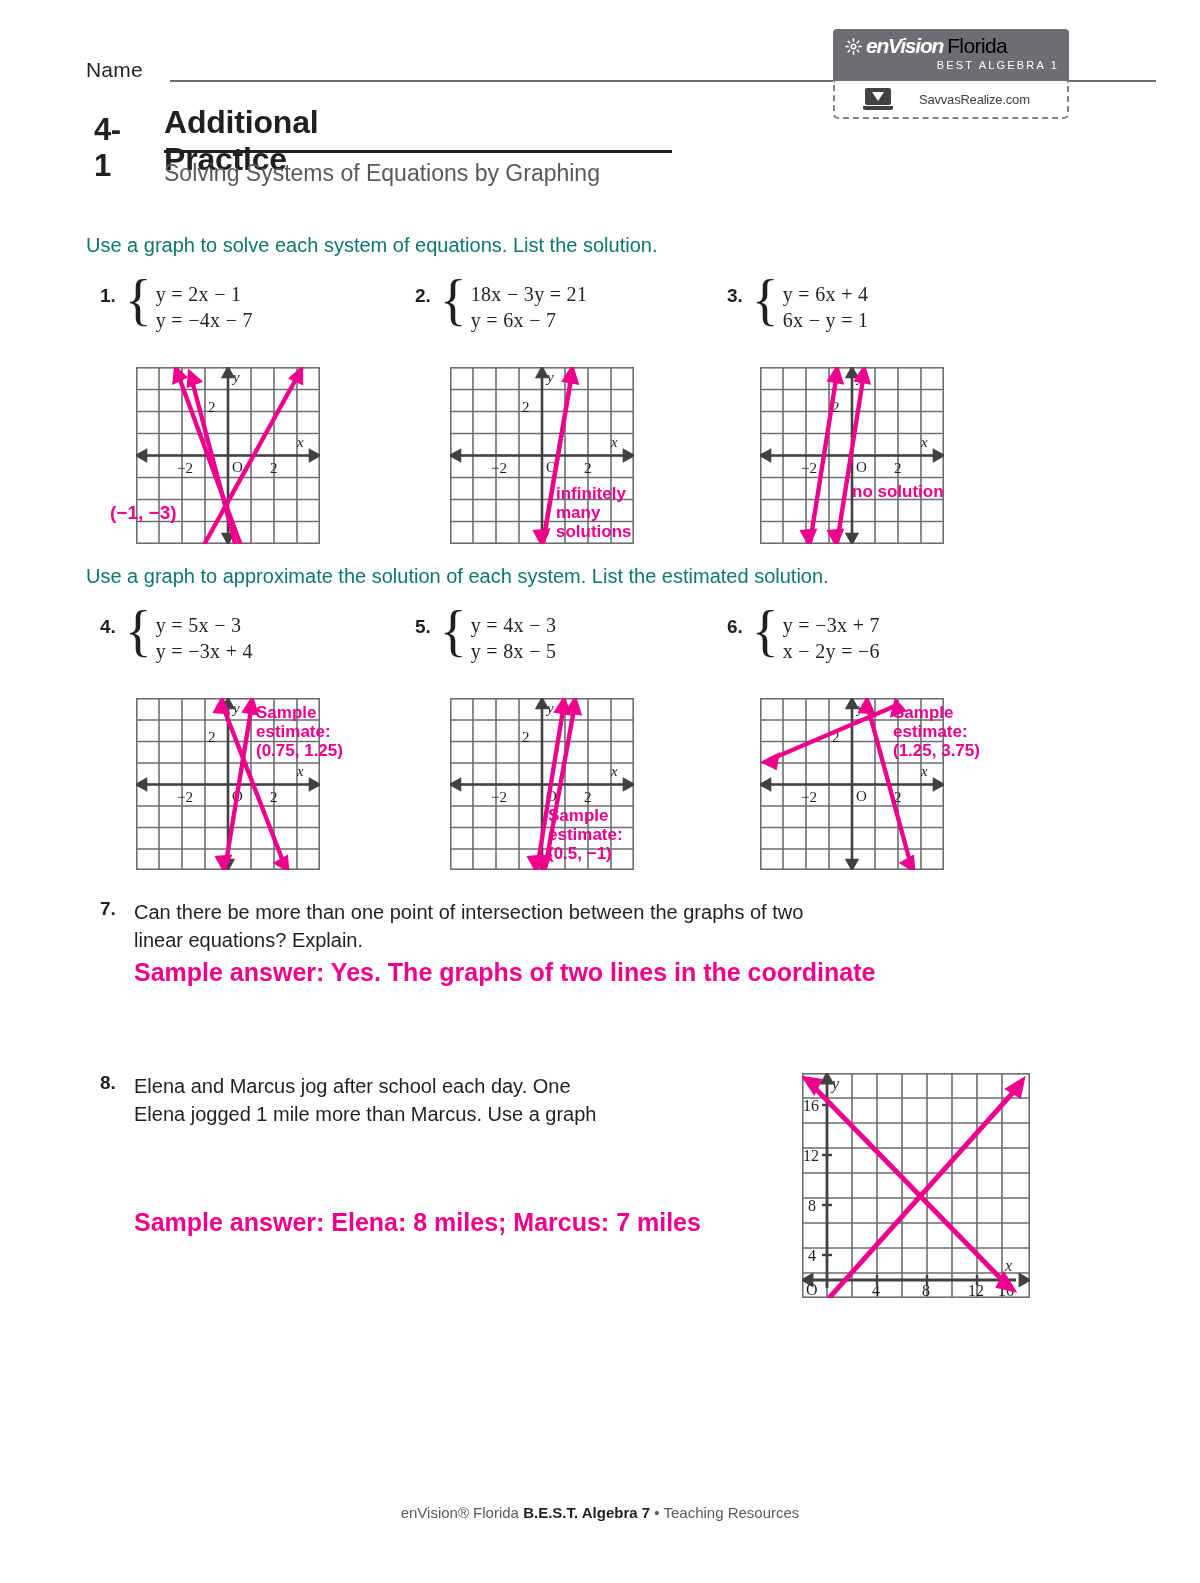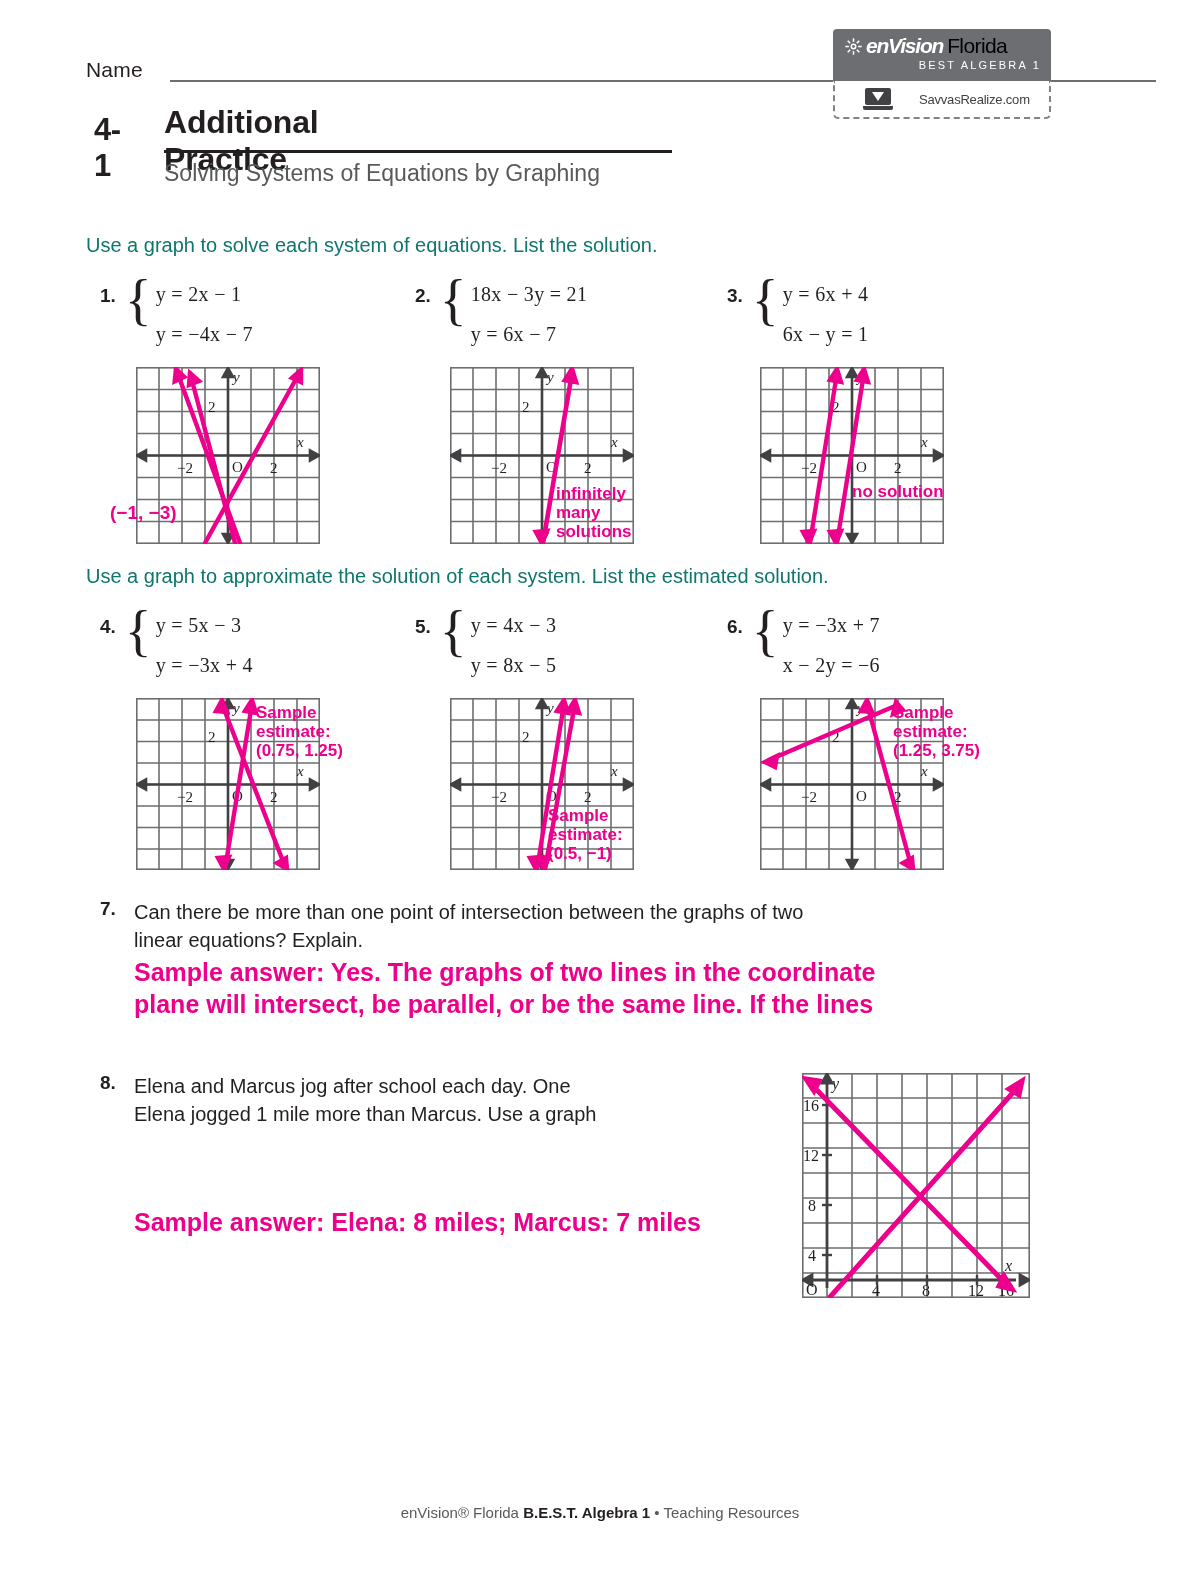--- a/index.html
+++ b/index.html
@@ -77,21 +77,21 @@
     font-size: 23px;
     color: #58595b;
     white-space: nowrap;
   }
 
   
   .logo-wrap {
     position: absolute;
     left: 833px;
     top: 29px;
-    width: 218px;
+    width: 236px;
   }
   .logo-bar {
     position: relative;
     background: #6d6e71;
     height: 52px;
     border-radius: 4px 4px 0 0;
     color: #ffffff;
     overflow: hidden;
   }
   .logo-top-line {
@@ -199,21 +199,21 @@
     font-size: 56px;
     line-height: 44px;
     font-weight: 300;
     margin-right: 4px;
     margin-top: -3px;
     font-family: "Liberation Serif", serif;
   }
   .eqs {
     display: flex;
     flex-direction: column;
-    gap: 17px;
+    gap: 3px;
     padding-top: 2px;
   }
   .eq {
     font-size: 20px;
     font-family: "Liberation Serif", serif;
     white-space: nowrap;
     letter-spacing: .3px;
   }
 
   
@@ -590,21 +590,20 @@
 </div>
 
 <div class="qblock" style="left:100px; top:898px; width:960px;">
   <span class="qnum">7.</span>
   <div class="qtext">
     <div>Can there be more than one point of intersection between the graphs of two</div>
     <div>linear equations? Explain.</div>
   </div>
   <div class="answer-big" style="left:34px; top:58px;">
     <div>Sample answer: Yes. The graphs of two lines in the coordinate</div>
-    <div>plane will intersect, be parallel, or be the same line. If the lines</div>
   </div>
 </div>
 
 <div class="qblock" style="left:100px; top:1072px; width:700px;">
   <span class="qnum">8.</span>
   <div class="qtext">
     <div>Elena and Marcus jog after school each day. One</div>
     <div>Elena jogged 1 mile more than Marcus. Use a graph</div>
   </div>
   <div class="answer-big" style="left:34px; top:134px;">Sample answer: Elena: 8 miles; Marcus: 7 miles</div>
@@ -650,14 +649,14 @@
       <path d="M8 10L205 212"></path>
       <path d="M4 6l13 2-5 10z"></path>
       <path d="M210 216l-13-3 5-10z"></path>
       <path d="M28 224L216 14"></path>
       <path d="M220 8l-3 14-10-6z"></path>
     </g>
   </svg>
 </div>
 
 <div class="footer">
-  <span>enVision® Florida </span><b>B.E.S.T. Algebra 1</b><span> • Teaching Resources</span>
+  <span>enVision® Florida </span><b>B.E.S.T. Algebra 7</b><span> • Teaching Resources</span>
 </div>
 
 </body></html>

